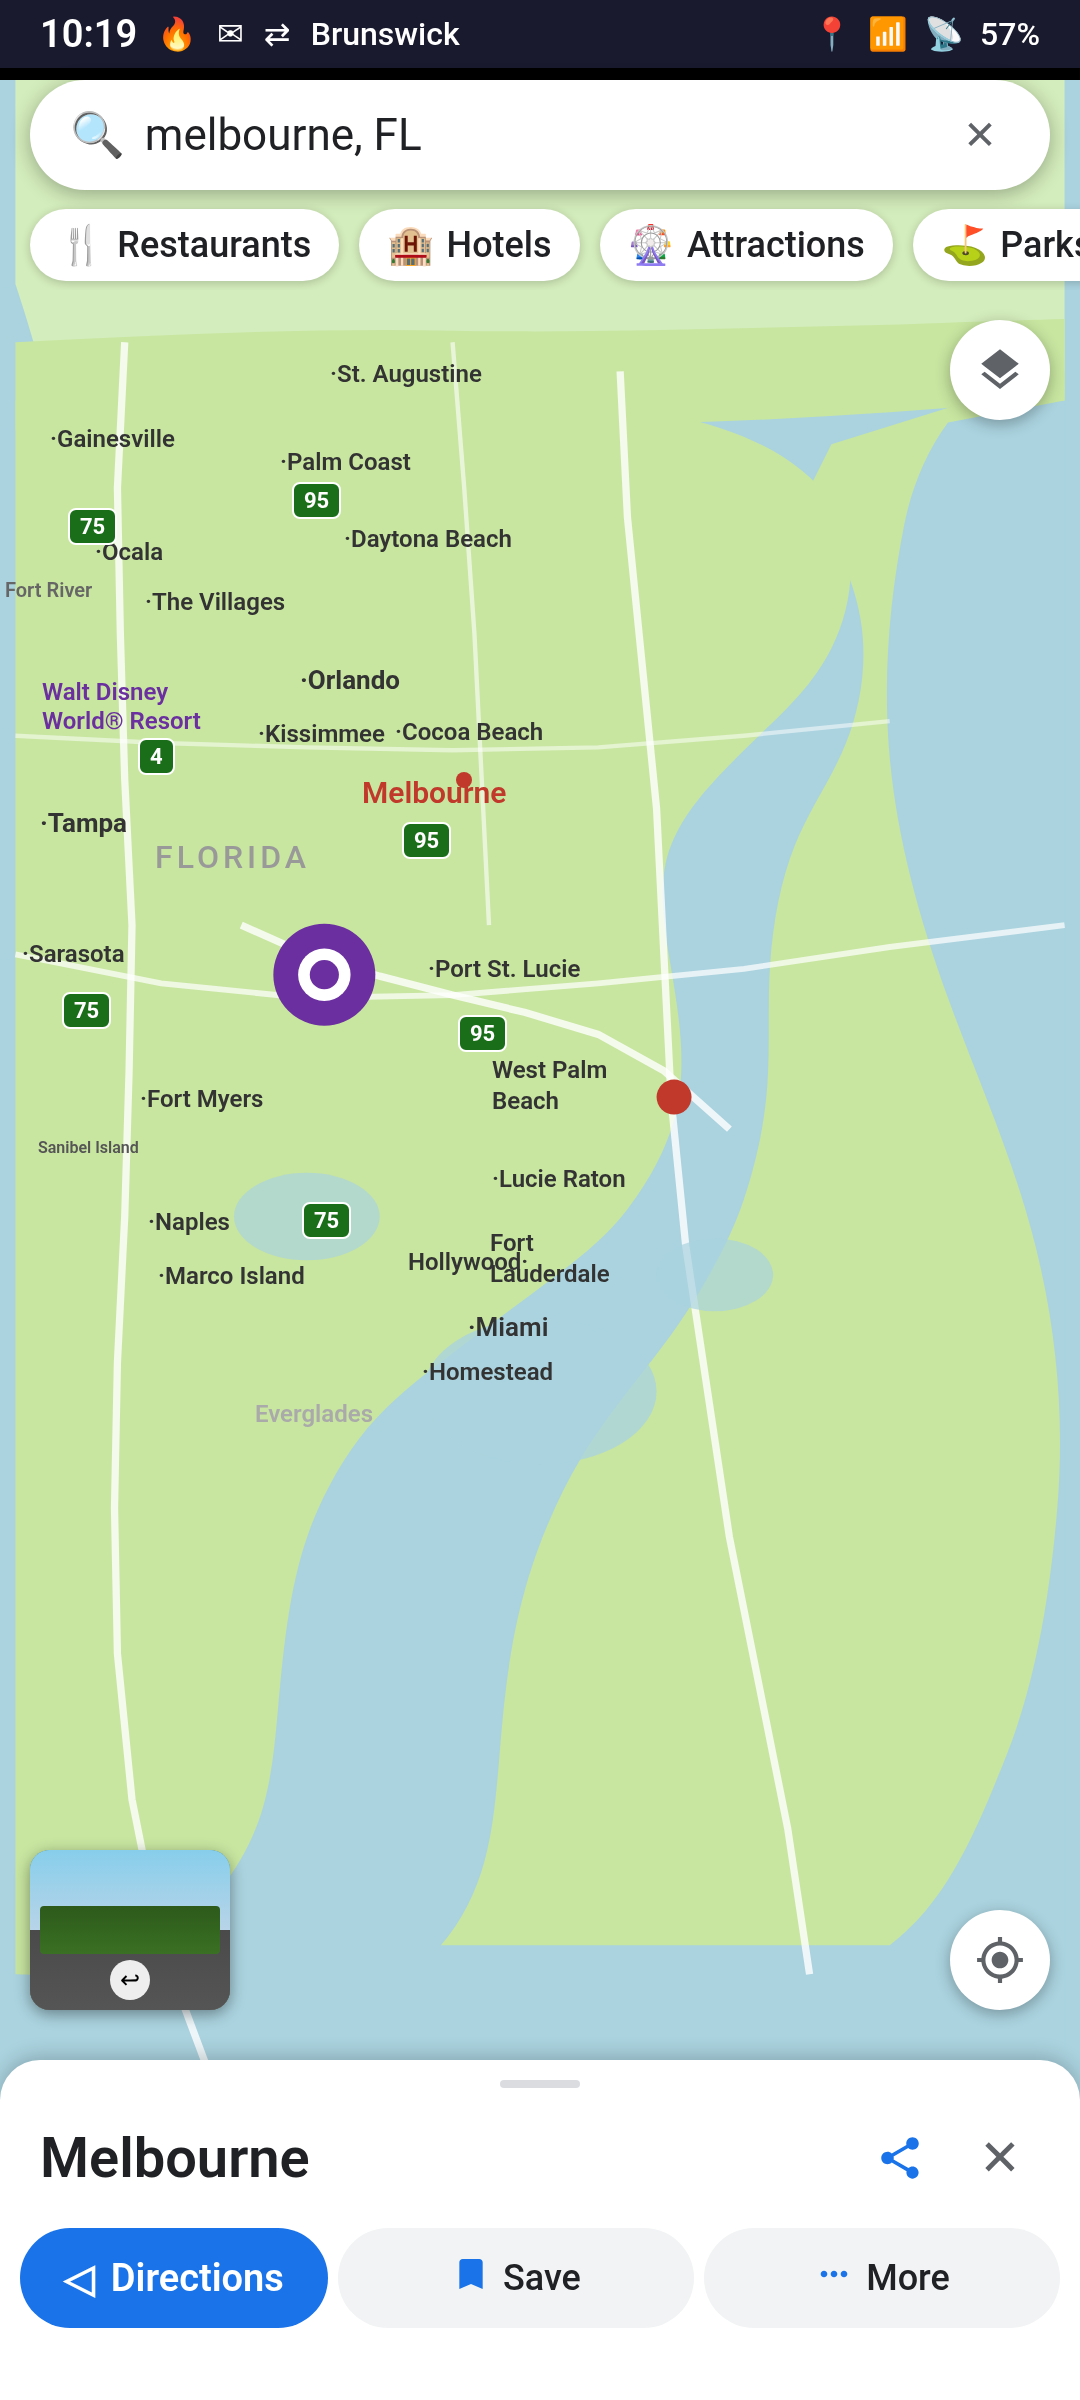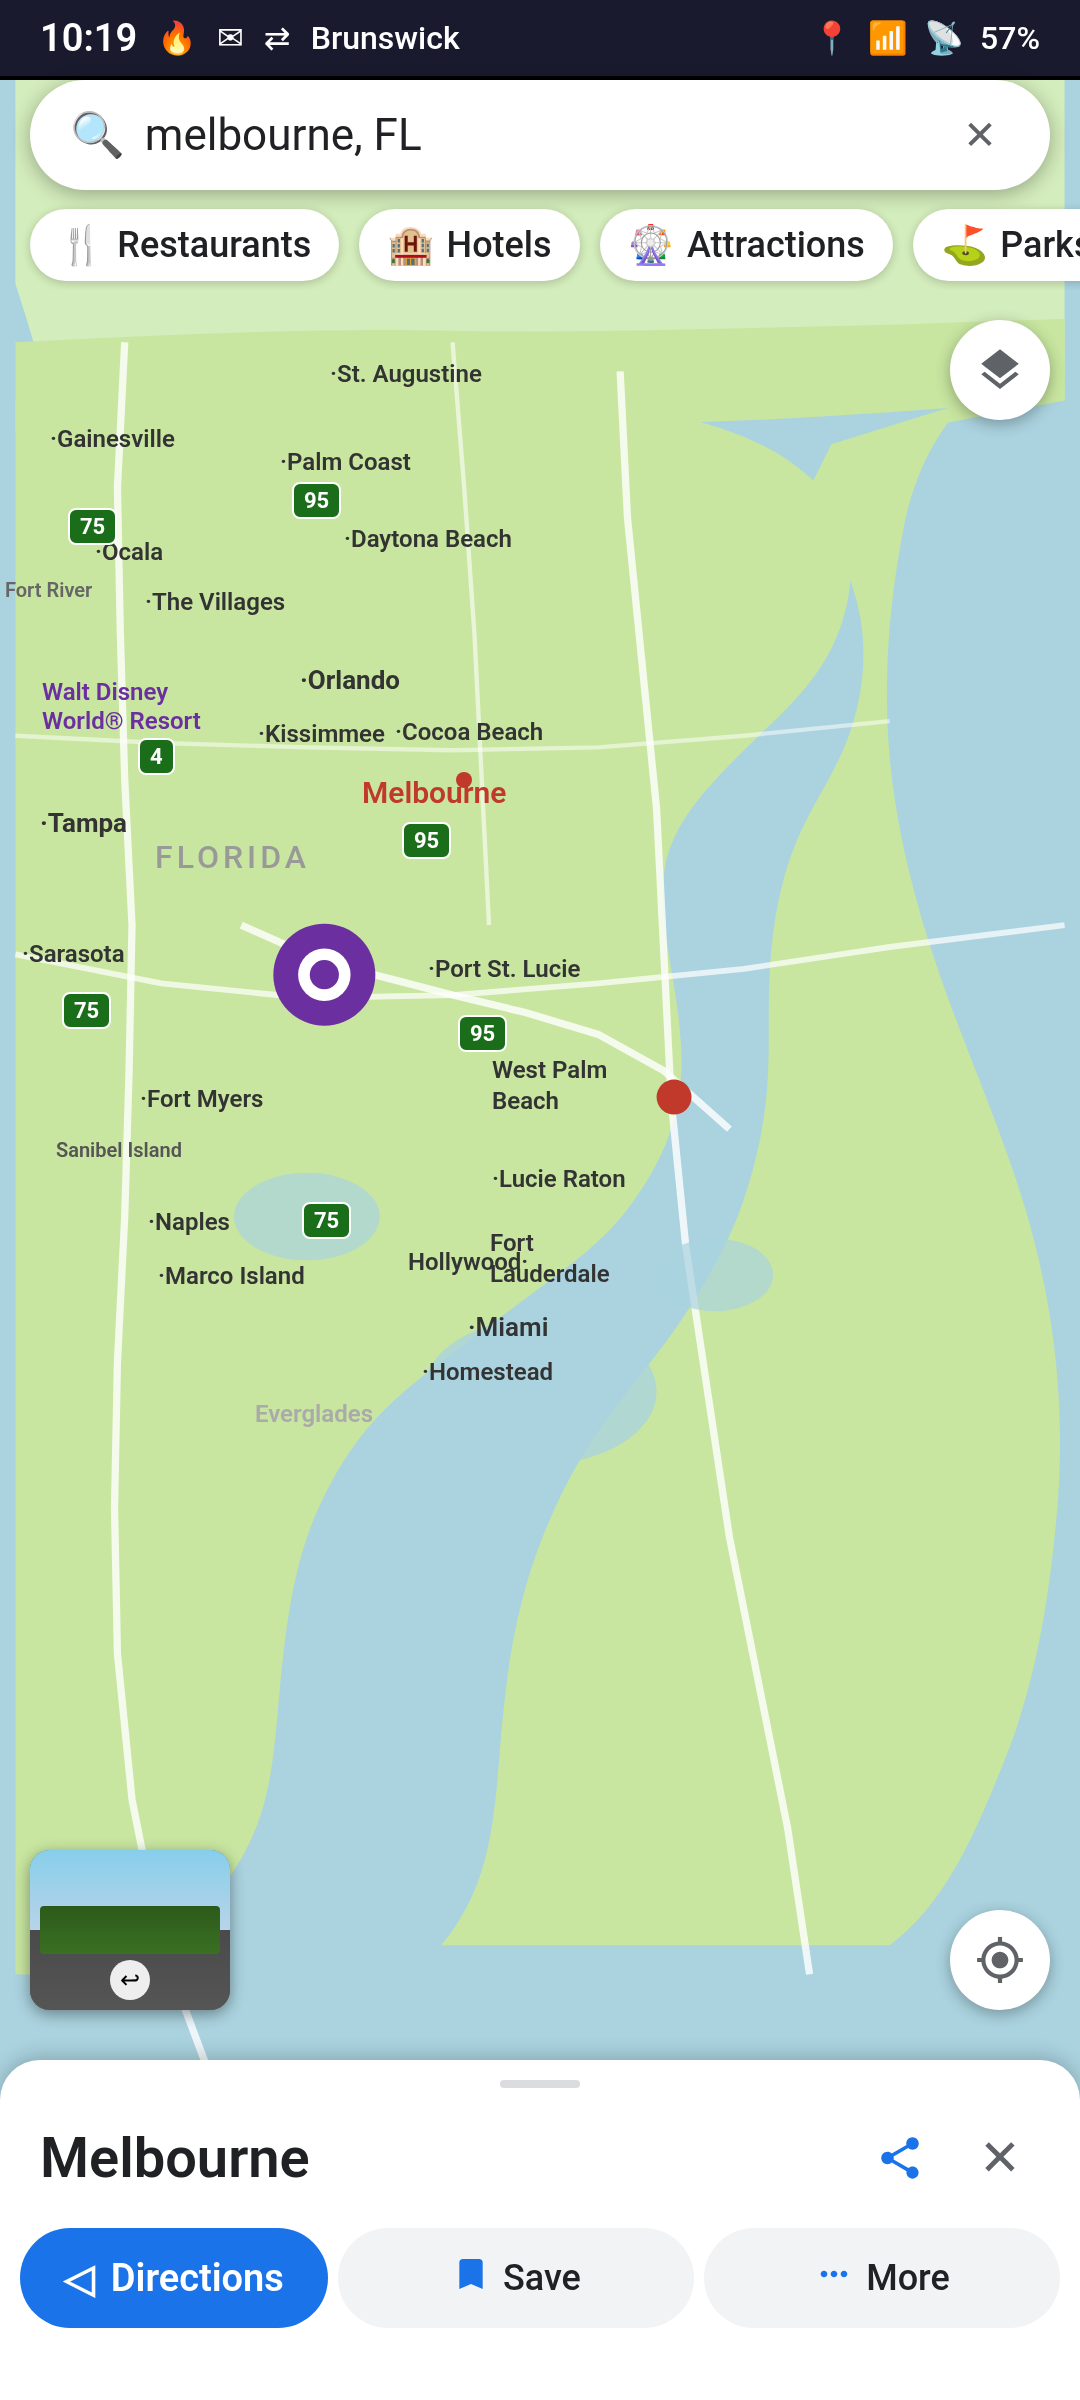--- a/index.html
+++ b/index.html
@@ -13,21 +13,21 @@
       position: relative;
       background: #000;
     }
 
     
     .status-bar {
       position: absolute;
       top: 0;
       left: 0;
       width: 100%;
-      height: 76px;
+      height: 68px;
       background: #1a1a2e;
       display: flex;
       align-items: center;
       justify-content: space-between;
       padding: 0 40px;
       z-index: 100;
       color: white;
       font-size: 36px;
       font-weight: 500;
     }
@@ -514,21 +514,21 @@
   <div class="map-label" style="left:300px;top:585px;font-size:26px;font-weight:700;">·Orlando</div>
   <div class="map-label" style="left:258px;top:640px;">·Kissimmee</div>
   <div class="map-label" style="left:395px;top:638px;">·Cocoa Beach</div>
   <div class="map-label" style="left:40px;top:728px;font-size:26px;font-weight:700;">·Tampa</div>
   <div class="florida-label" style="left:155px;top:758px;">FLORIDA</div>
   <div class="melbourne-label" style="left:362px;top:695px;">Melbourne</div>
   <div class="map-label" style="left:22px;top:860px;">·Sarasota</div>
   <div class="map-label" style="left:428px;top:875px;">·Port St. Lucie</div>
   <div class="map-label" style="left:140px;top:1005px;">·Fort Myers</div>
   <div class="map-label" style="left:492px;top:975px;line-height:1.3;">West Palm<br>Beach</div>
-  <div class="map-label" style="left:38px;top:1058px;font-size:20px;color:#555;margin-left:18px;">Sanibel Island</div>
+  <div class="map-label" style="left:38px;top:1058px;font-size:16px;color:#555;">Sanibel Island</div>
   <div class="map-label" style="left:492px;top:1085px;">·Lucie Raton</div>
   <div class="map-label" style="left:148px;top:1128px;">·Naples</div>
   <div class="map-label" style="left:490px;top:1148px;line-height:1.3;">Fort<br>Lauderdale</div>
   <div class="map-label" style="left:408px;top:1168px;">Hollywood·</div>
   <div class="map-label" style="left:158px;top:1182px;">·Marco Island</div>
   <div class="map-label" style="left:468px;top:1212px;font-size:26px;font-weight:600;margin-top:20px;">·Miami</div>
   <div class="map-label" style="left:422px;top:1278px;">·Homestead</div>
   <div class="map-label" style="left:255px;top:1320px;color:#aaa;">Everglades</div>
 
   

